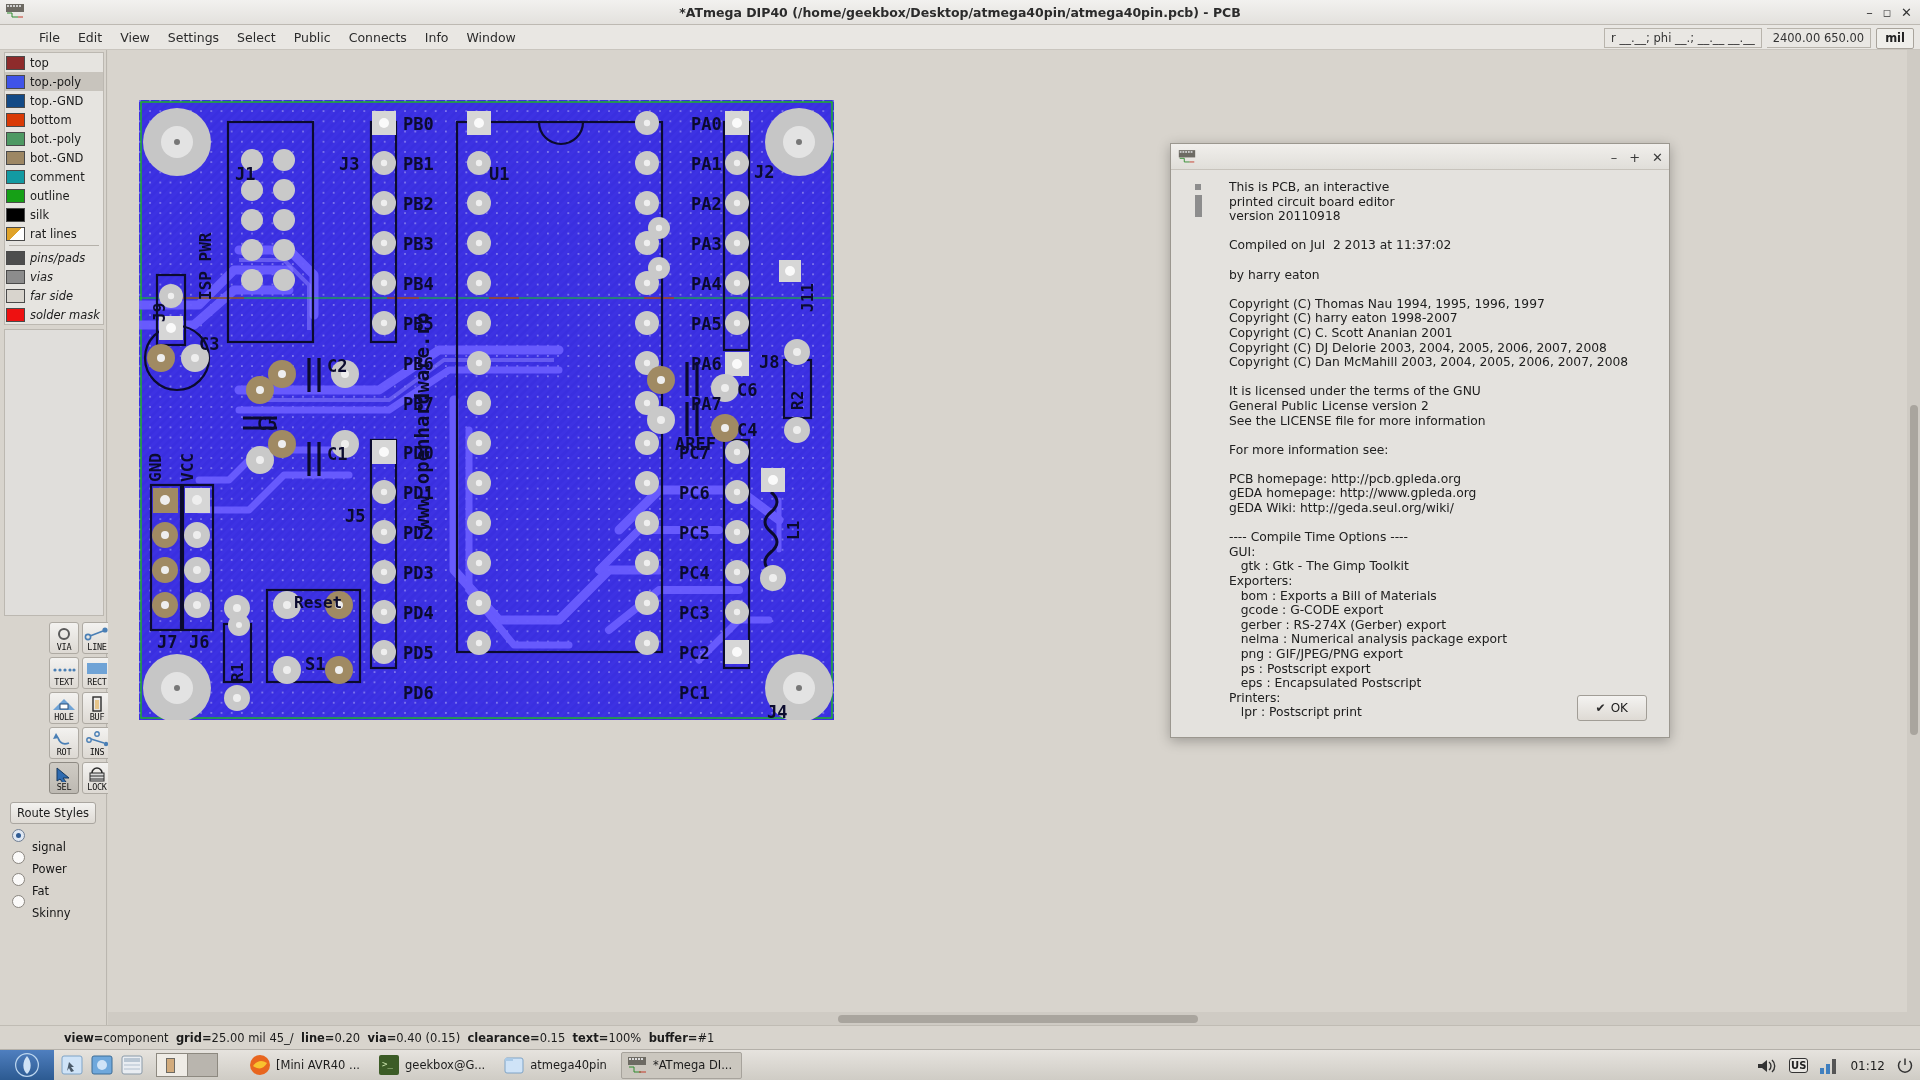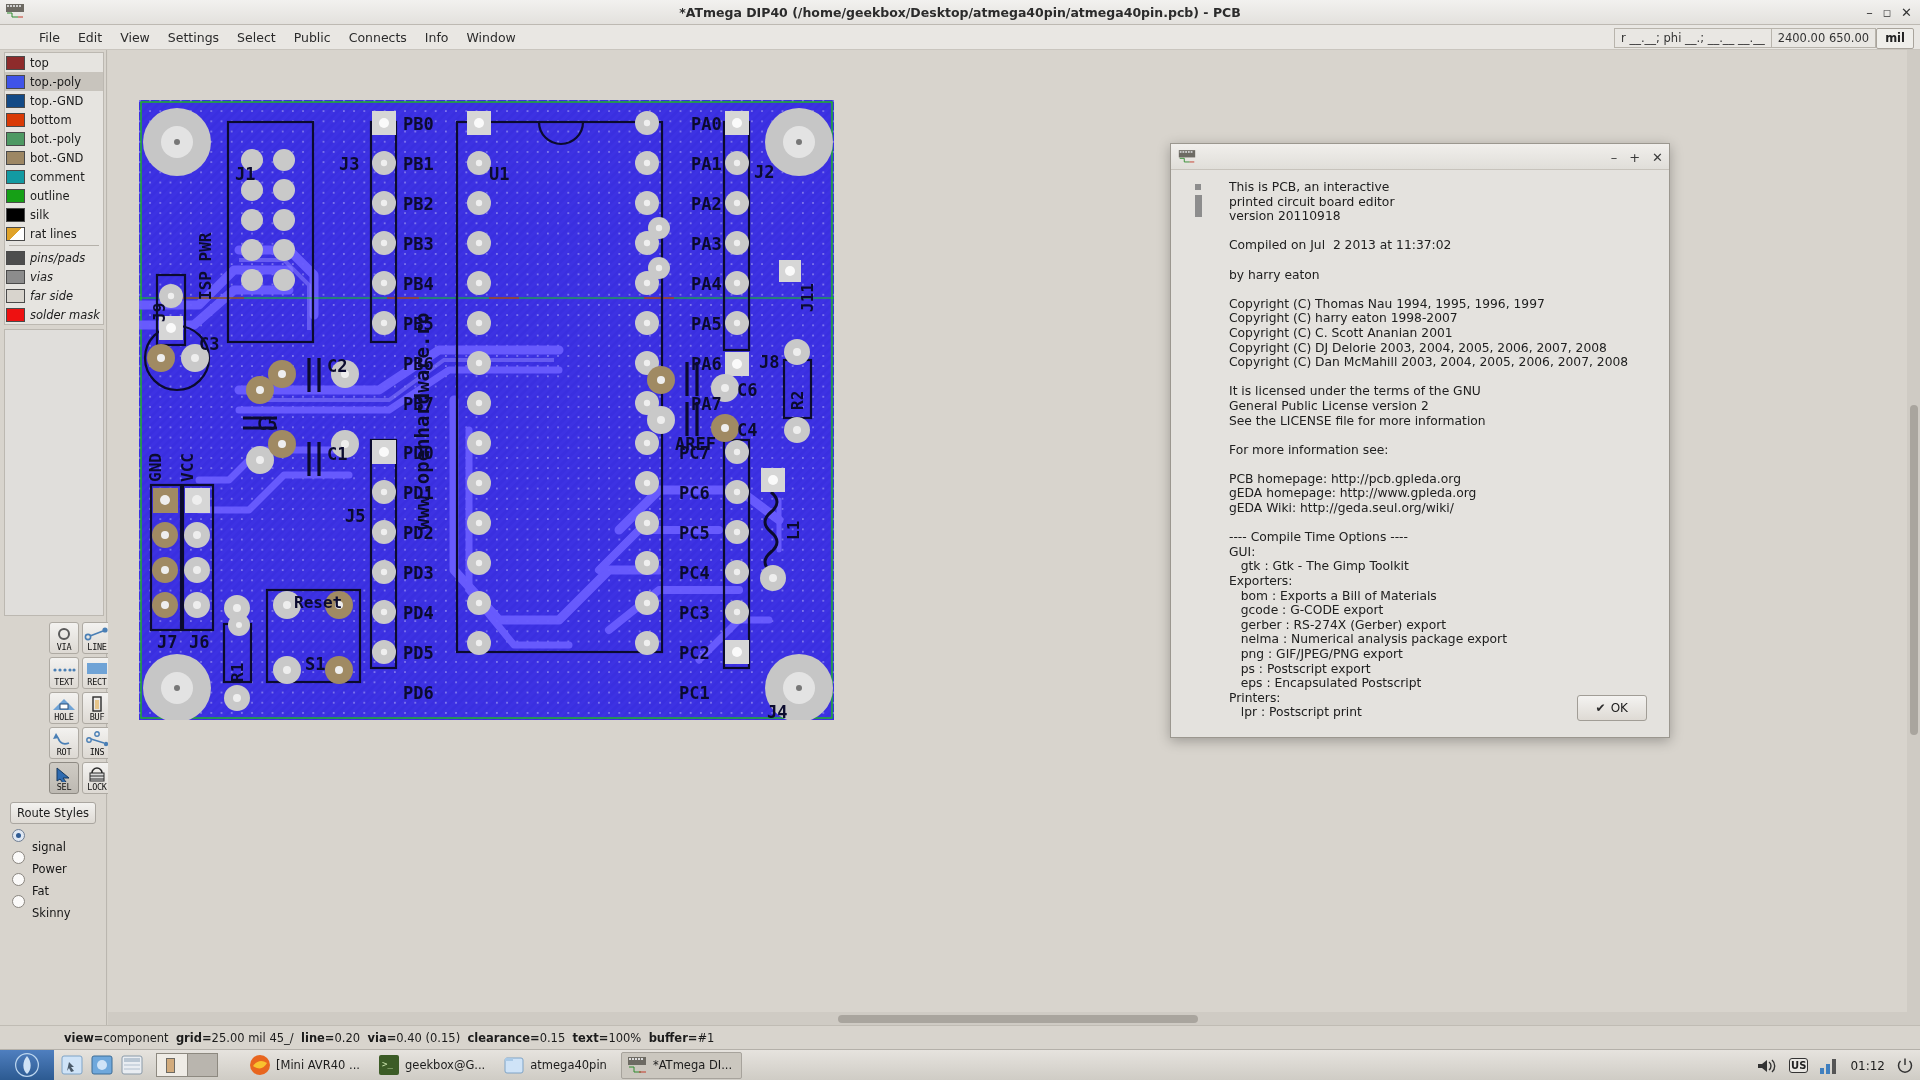--- a/index.html
+++ b/index.html
@@ -40,21 +40,21 @@
   }
 
   
   #app-icon-top {
     position: absolute; left: 4px; top: 2px; width: 22px; height: 18px;
   }
 
   
   #coord-area {
     position: absolute; right: 6px; top: 28px; height: 20px;
-    display: flex; align-items: center; 
+    display: flex; align-items: center; gap: 5px;
   }
   .coord-box {
     border: 1px solid #b8b4ac; background: #e9e7e3;
     font-size: 11.5px; color: #333; padding: 2px 6px; height: 20px;
     display: flex; align-items: center; white-space: nowrap;
   }
   #unit-box {
     border: 1px solid #a9a49c; background: #efeeea;
     font-size: 11.5px; color: #222; font-weight: bold;
     padding: 2px 8px; height: 21px; display: flex; align-items: center;

